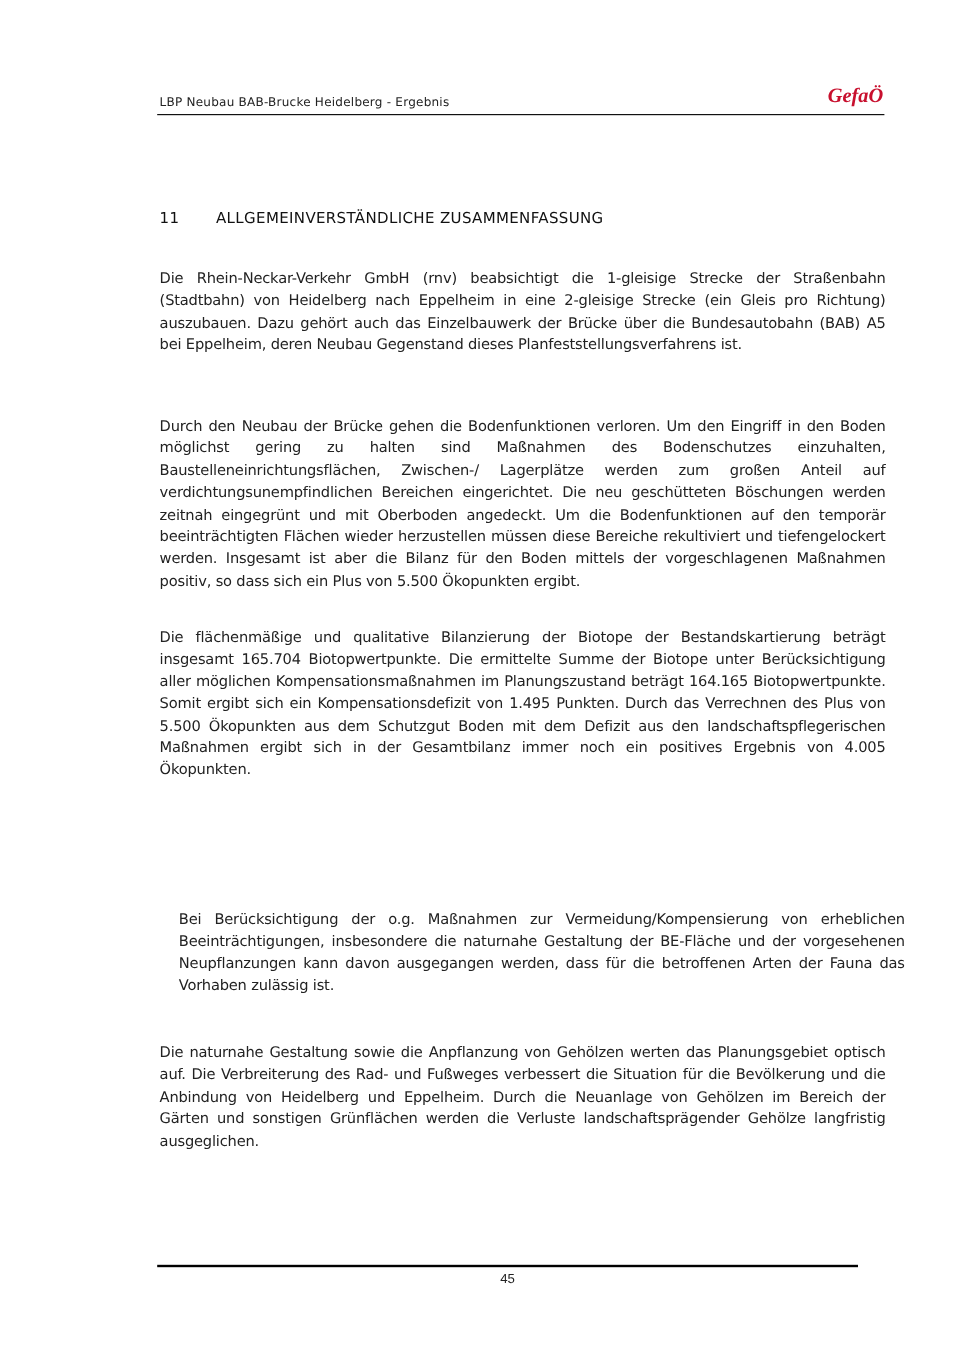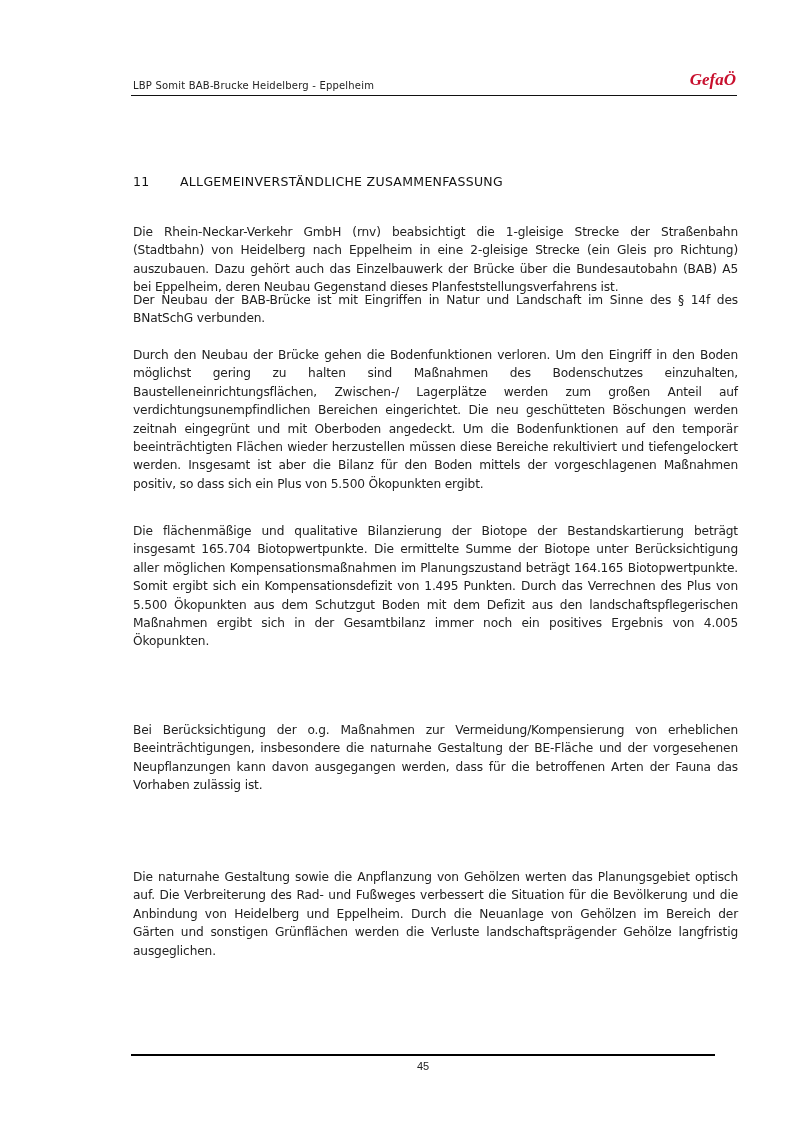--- a/index.html
+++ b/index.html
@@ -36,30 +36,29 @@
     }
     .page-number {
       position: absolute; left: 0; width: 846px; top: 1060px; text-align: center;
       font-family: "Liberation Sans", sans-serif; font-size: 11px; color: #222;
     }
   </style>
 </head>
 <body>
 
 <div class="page">
-  <div class="header-left">LBP Somit BAB-Brucke Heidelberg - Eppelheim</div>
+  <div class="header-left">LBP Neubau BAB-Brucke Heidelberg - Ergebnis</div>
   <div class="header-logo">GefaÖ</div>
   <div class="header-rule"></div>
 
   <div class="section-title">
     <span class="num">11</span><span>ALLGEMEINVERSTÄNDLICHE ZUSAMMENFASSUNG</span>
   </div>
 
   <p class="para" style="top:179px;margin-top:44px;">Die Rhein-Neckar-Verkehr GmbH (rnv) beabsichtigt die 1-gleisige Strecke der Straßenbahn (Stadtbahn) von Heidelberg nach Eppelheim in eine 2-gleisige Strecke (ein Gleis pro Richtung) auszubauen. Dazu gehört auch das Einzelbauwerk der Brücke über die Bundesautobahn (BAB) A5 bei Eppelheim, deren Neubau Gegenstand dieses Planfeststellungsverfahrens ist.</p>
-  <p class="para" style="top:291px;">Der Neubau der BAB-Brücke ist mit Eingriffen in Natur und Landschaft im Sinne des § 14f des BNatSchG verbunden.</p>
   <p class="para" style="top:346px;">Durch den Neubau der Brücke gehen die Bodenfunktionen verloren. Um den Eingriff in den Boden möglichst gering zu halten sind Maßnahmen des Bodenschutzes einzuhalten, Baustelleneinrichtungsflächen, Zwischen-/ Lagerplätze werden zum großen Anteil auf verdichtungsunempfindlichen Bereichen eingerichtet. Die neu geschütteten Böschungen werden zeitnah eingegrünt und mit Oberboden angedeckt. Um die Bodenfunktionen auf den temporär beeinträchtigten Flächen wieder herzustellen müssen diese Bereiche rekultiviert und tiefengelockert werden. Insgesamt ist aber die Bilanz für den Boden mittels der vorgeschlagenen Maßnahmen positiv, so dass sich ein Plus von 5.500 Ökopunkten ergibt.</p>
   <p class="para" style="top:522px;">Die flächenmäßige und qualitative Bilanzierung der Biotope der Bestandskartierung beträgt insgesamt 165.704 Biotopwertpunkte. Die ermittelte Summe der Biotope unter Berücksichtigung aller möglichen Kompensationsmaßnahmen im Planungszustand beträgt 164.165 Biotopwertpunkte. Somit ergibt sich ein Kompensationsdefizit von 1.495 Punkten. Durch das Verrechnen des Plus von 5.500 Ökopunkten aus dem Schutzgut Boden mit dem Defizit aus den landschaftspflegerischen Maßnahmen ergibt sich in der Gesamtbilanz immer noch ein positives Ergebnis von 4.005 Ökopunkten.</p>
-  <p class="para" style="top:721px;">Bei Berücksichtigung der o.g. Maßnahmen zur Vermeidung/Kompensierung von erheblichen Beeinträchtigungen, insbesondere die naturnahe Gestaltung der BE-Fläche und der vorgesehenen Neupflanzungen kann davon ausgegangen werden, dass für die betroffenen Arten der Fauna das Vorhaben zulässig ist.</p>
+  <p class="para" style="top:757px;margin-left:16px;">Bei Berücksichtigung der o.g. Maßnahmen zur Vermeidung/Kompensierung von erheblichen Beeinträchtigungen, insbesondere die naturnahe Gestaltung der BE-Fläche und der vorgesehenen Neupflanzungen kann davon ausgegangen werden, dass für die betroffenen Arten der Fauna das Vorhaben zulässig ist.</p>
   <p class="para" style="top:868px;">Die naturnahe Gestaltung sowie die Anpflanzung von Gehölzen werten das Planungsgebiet optisch auf. Die Verbreiterung des Rad- und Fußweges verbessert die Situation für die Bevölkerung und die Anbindung von Heidelberg und Eppelheim. Durch die Neuanlage von Gehölzen im Bereich der Gärten und sonstigen Grünflächen werden die Verluste landschaftsprägender Gehölze langfristig ausgeglichen.</p>
 
   <div class="footer-rule"></div>
   <div class="page-number">45</div>
 </div>
 
 </body></html>

